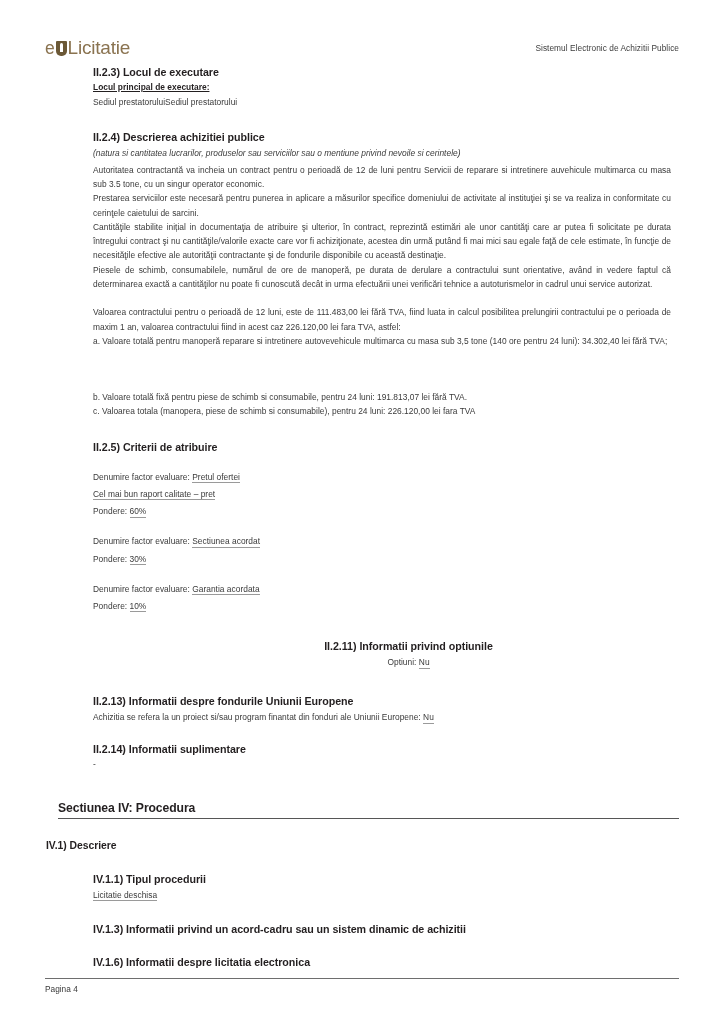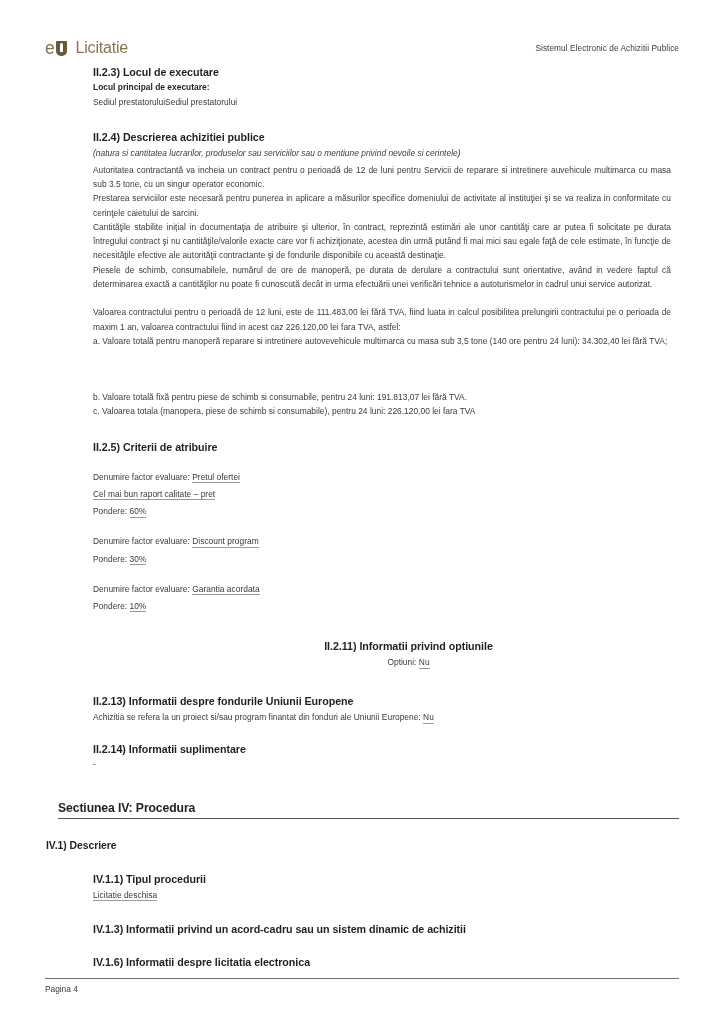--- a/index.html
+++ b/index.html
@@ -57,22 +57,21 @@
     position: absolute;
     left: 4px;
     top: 2.5px;
     width: 3px;
     height: 9px;
     background: #ffffff;
     border-radius: 2px 2px 0 0;
   }
   .logo .logo-word {
     color: #8a7350;
-    font-size: 16px;
-    padding-left: 8px;
+    font-size: 19px;
   }
   .header-right {
     font-size: 8.3px;
     color: #3d3d3d;
     letter-spacing: 0.05px;
   }
 
   
   .content {
     position: absolute;
@@ -91,21 +90,21 @@
     padding: 0;
     letter-spacing: -0.05px;
   }
   .plain {
     font-size: 8.4px;
     color: #3a3a3a;
     margin: 0;
     line-height: 13.2px;
     letter-spacing: 0.02px;
   }
-  .plain.bold { font-weight: bold; color: #231f20; }
+  .plain.bold { font-weight: bold; color: #231f20; text-decoration: underline; }
   .plain.italic { font-style: italic; }
   .val { border-bottom: 1px solid #9a9a9a; padding-bottom: 0.5px; }
   .para {
     font-size: 8.4px;
     color: #3a3a3a;
     margin: 0;
     line-height: 14.3px;
     text-align: justify;
     letter-spacing: 0.02px;
   }
@@ -203,21 +202,21 @@
       <p class="plain" style="margin-top:4px;">
         <span class="val">Cel mai bun raport calitate – pret</span>
       </p>
       <p class="plain" style="margin-top:4px;">
         <span>Pondere:</span>
         <span class="val">60%</span>
       </p>
 
       <p class="plain" style="margin-top:17px;">
         <span>Denumire factor evaluare:</span>
-        <span class="val">Discount program</span>
+        <span class="val">Sectiunea acordat</span>
       </p>
       <p class="plain" style="margin-top:4px;">
         <span>Pondere:</span>
         <span class="val">30%</span>
       </p>
 
       <p class="plain" style="margin-top:17px;">
         <span>Denumire factor evaluare:</span>
         <span class="val">Garantia acordata</span>
       </p>

